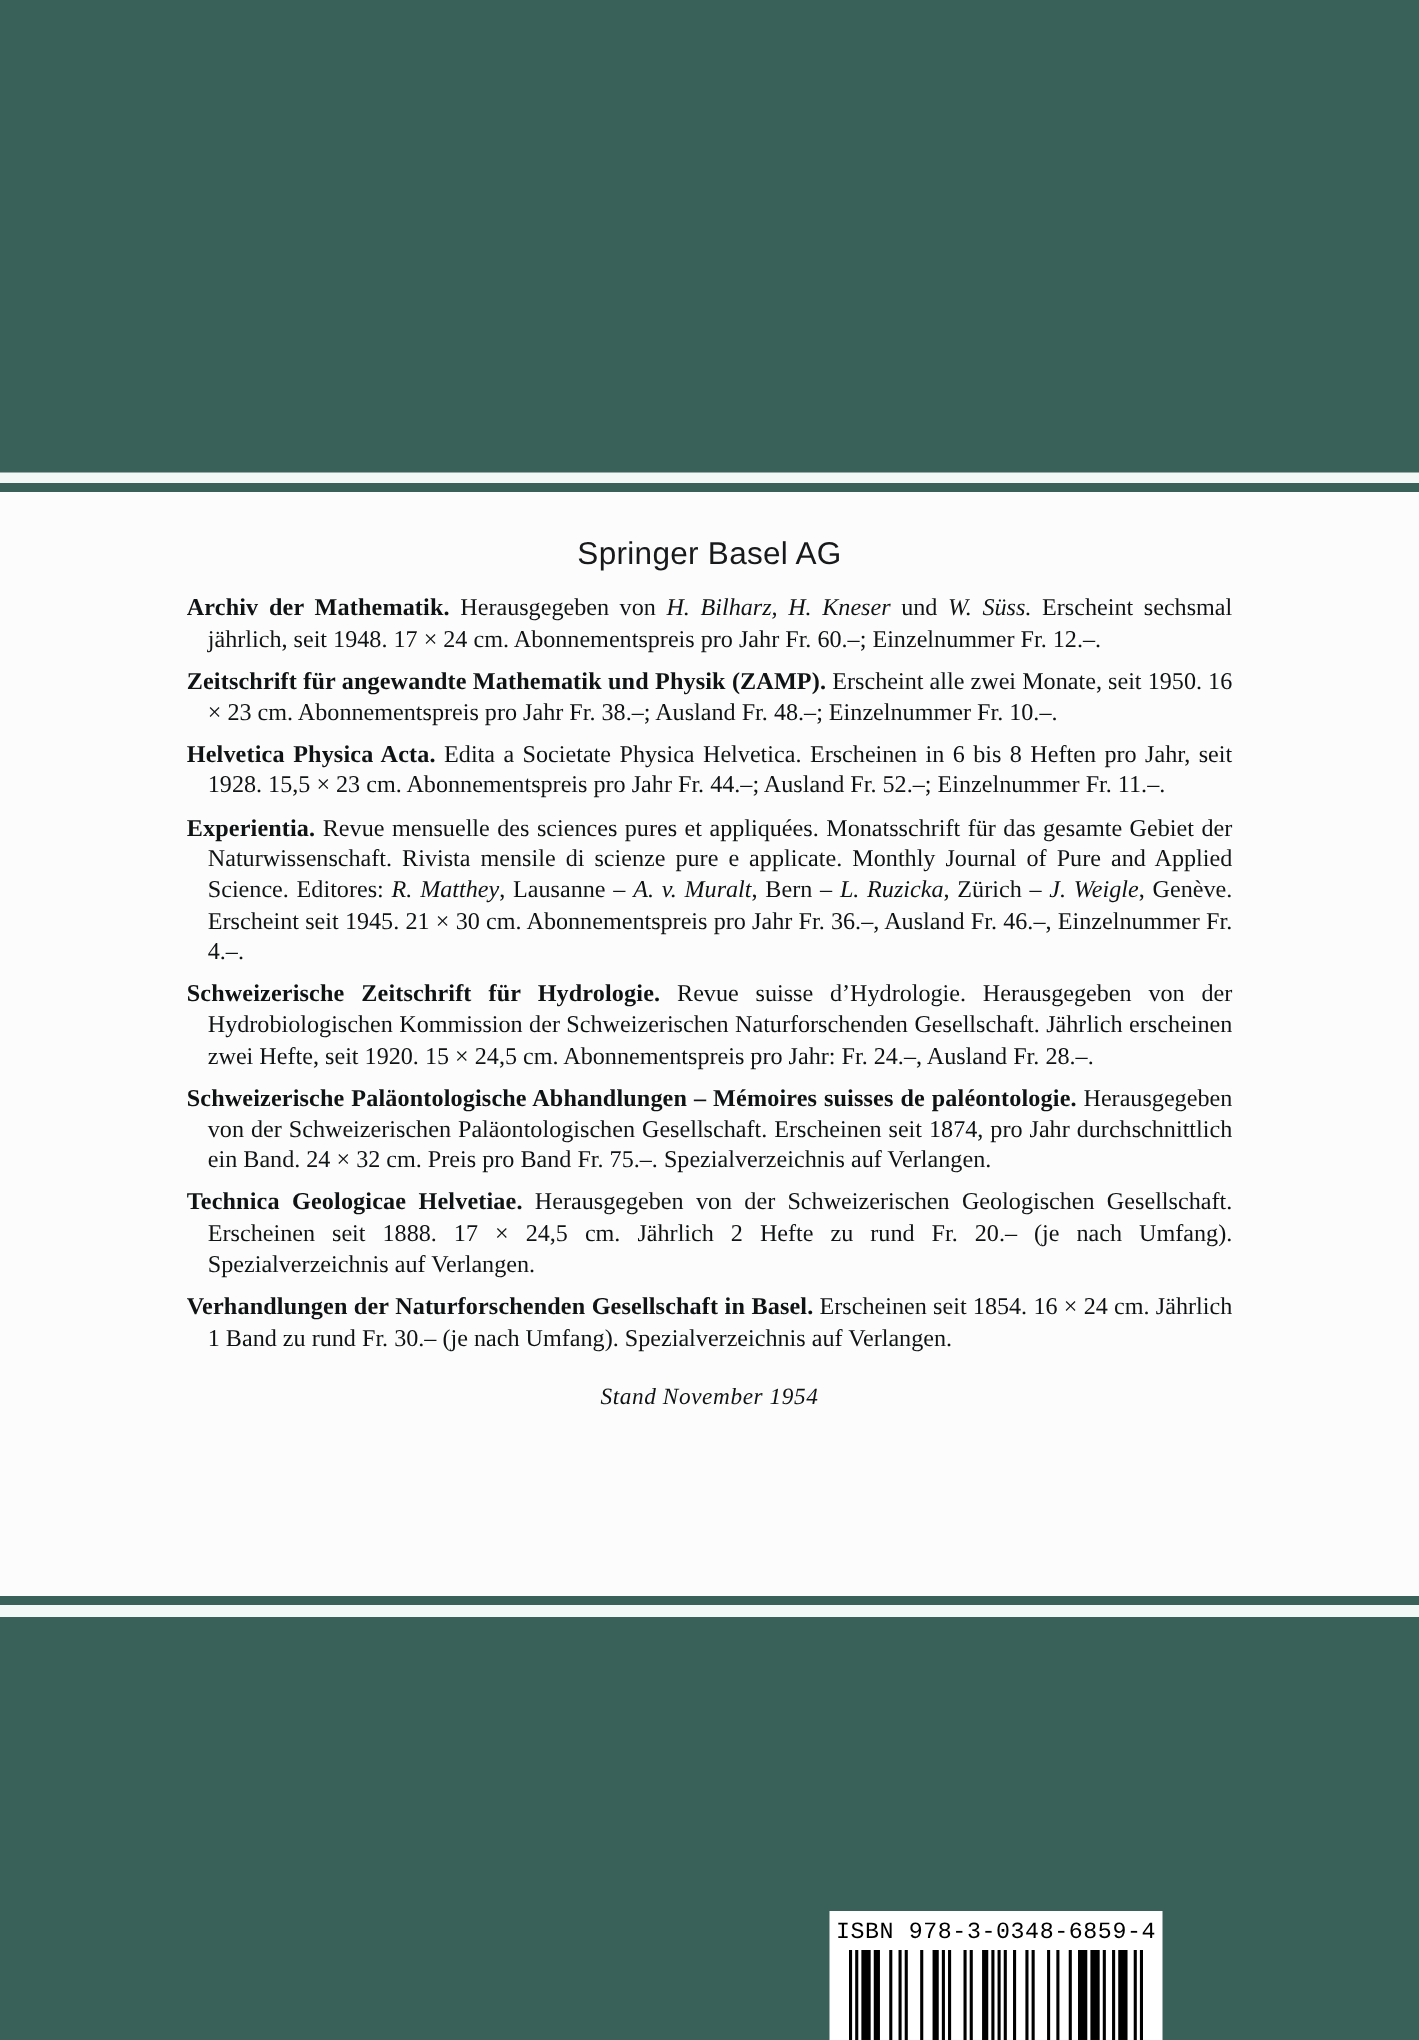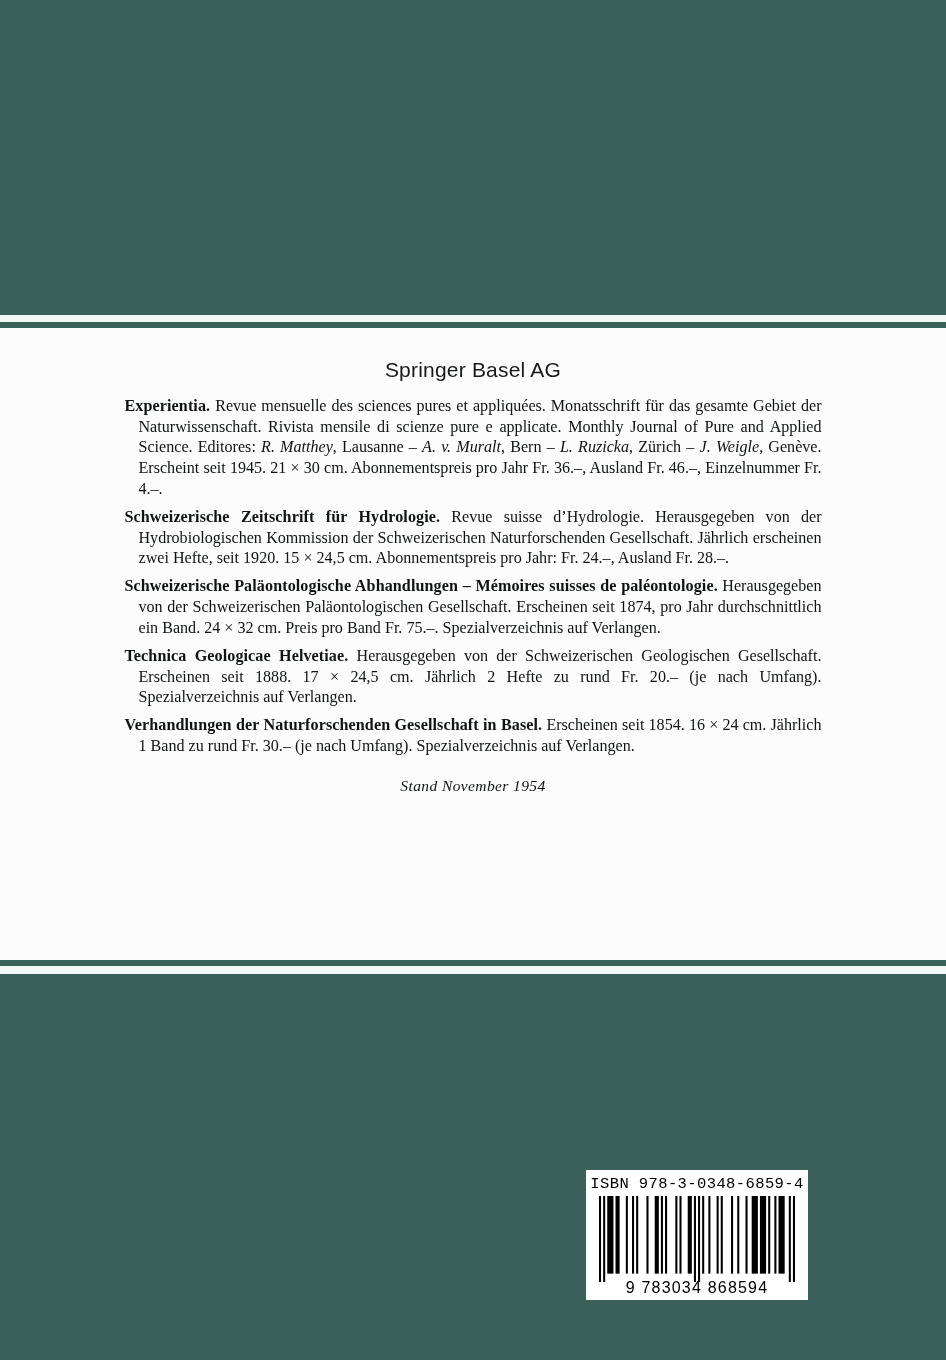--- a/index.html
+++ b/index.html
@@ -39,21 +39,21 @@
   .sep-rule {
     height: 6px;
     background: #3a6159;
     flex: none;
   }
 
   
   .panel {
     background: #fbfcfb;
     flex: none;
-    height: 632px;
+    height: 736px;
     position: relative;
     padding: 0;
   }
 
   .imprint {
     text-align: center;
     font-family: "Liberation Sans", sans-serif;
     font-size: 21px;
     letter-spacing: 0.2px;
     color: #17191a;
@@ -108,21 +108,20 @@
   .sep-gap-b {
     height: 8px;
     background: #f2f8f6;
     flex: none;
   }
 
   .band-bottom {
     background: #3a6159;
     flex: 1 1 auto;
     position: relative;
-    margin-left: 33px;
   }
 
   
   .barcode-box {
     position: absolute;
     left: 553px;
     top: 196px;
     width: 222px;
     height: 130px;
     background: #ffffff;
@@ -163,20 +162,23 @@
 
   <div class="band-top"></div>
   <div class="sep-gap"></div>
   <div class="sep-rule"></div>
 
   <div class="panel">
 
     <div class="imprint">Springer Basel AG</div>
 
     <div class="list" id="journal-list">
+        <p class="entry"><b>Archiv der Mathematik.</b><span> Herausgegeben von </span><i>H. Bilharz, H. Kneser</i><span> und </span><i>W. Süss.</i><span> Erscheint sechsmal jährlich, seit 1948. 17 × 24 cm. Abonnementspreis pro Jahr Fr. 60.–; Einzelnummer Fr. 12.–.</span></p>
+        <p class="entry"><b>Zeitschrift für angewandte Mathematik und Physik (ZAMP).</b><span> Erscheint alle zwei Monate, seit 1950. 16 × 23 cm. Abonnementspreis pro Jahr Fr. 38.–; Ausland Fr. 48.–; Einzelnummer Fr. 10.–.</span></p>
+        <p class="entry"><b>Helvetica Physica Acta.</b><span> Edita a Societate Physica Helvetica. Erscheinen in 6 bis 8 Heften pro Jahr, seit 1928. 15,5 × 23 cm. Abonnementspreis pro Jahr Fr. 44.–; Ausland Fr. 52.–; Einzelnummer Fr. 11.–.</span></p>
         <p class="entry"><b>Experientia.</b><span> Revue mensuelle des sciences pures et appliquées. Monatsschrift für das gesamte Gebiet der Naturwissenschaft. Rivista mensile di scienze pure e applicate. Monthly Journal of Pure and Applied Science. Editores: </span><i>R. Matthey</i><span>, Lausanne – </span><i>A. v. Muralt</i><span>, Bern – </span><i>L. Ruzicka</i><span>, Zürich – </span><i>J. Weigle</i><span>, Genève. Erscheint seit 1945. 21 × 30 cm. Abonnementspreis pro Jahr Fr. 36.–, Ausland Fr. 46.–, Einzelnummer Fr. 4.–.</span></p>
         <p class="entry"><b>Schweizerische Zeitschrift für Hydrologie.</b><span> Revue suisse d’Hydrologie. Herausgegeben von der Hydrobiologischen Kommission der Schweizerischen Naturforschenden Gesellschaft. Jährlich erscheinen zwei Hefte, seit 1920. 15 × 24,5 cm. Abonnementspreis pro Jahr: Fr. 24.–, Ausland Fr. 28.–.</span></p>
         <p class="entry"><b>Schweizerische Paläontologische Abhandlungen – Mémoires suisses de paléontologie.</b><span> Herausgegeben von der Schweizerischen Paläontologischen Gesellschaft. Erscheinen seit 1874, pro Jahr durchschnittlich ein Band. 24 × 32 cm. Preis pro Band Fr. 75.–. Spezialverzeichnis auf Verlangen.</span></p>
         <p class="entry"><b>Technica Geologicae Helvetiae.</b><span> Herausgegeben von der Schweizerischen Geologischen Gesellschaft. Erscheinen seit 1888. 17 × 24,5 cm. Jährlich 2 Hefte zu rund Fr. 20.– (je nach Umfang). Spezialverzeichnis auf Verlangen.</span></p>
         <p class="entry"><b>Verhandlungen der Naturforschenden Gesellschaft in Basel.</b><span> Erscheinen seit 1854. 16 × 24 cm. Jährlich 1 Band zu rund Fr. 30.– (je nach Umfang). Spezialverzeichnis auf Verlangen.</span></p>
       </div>
 
     <div class="stand">Stand November 1954</div>
   </div>
 

